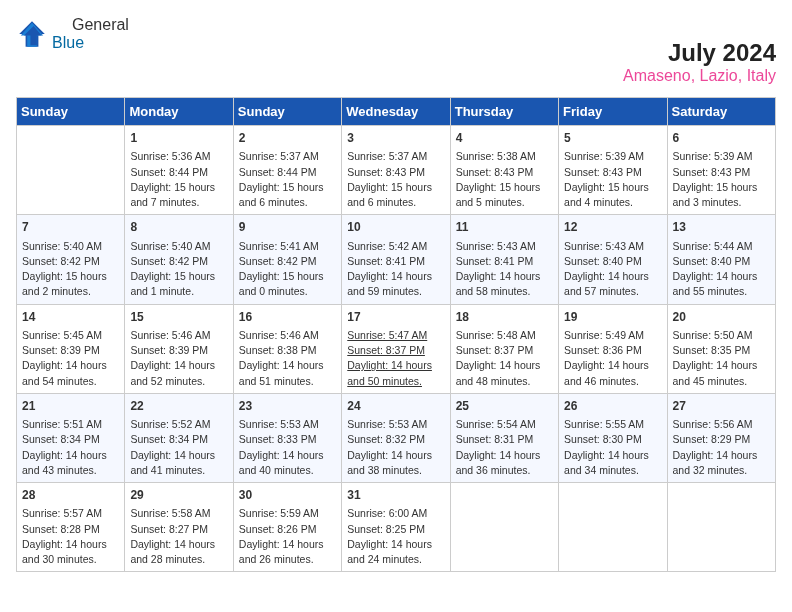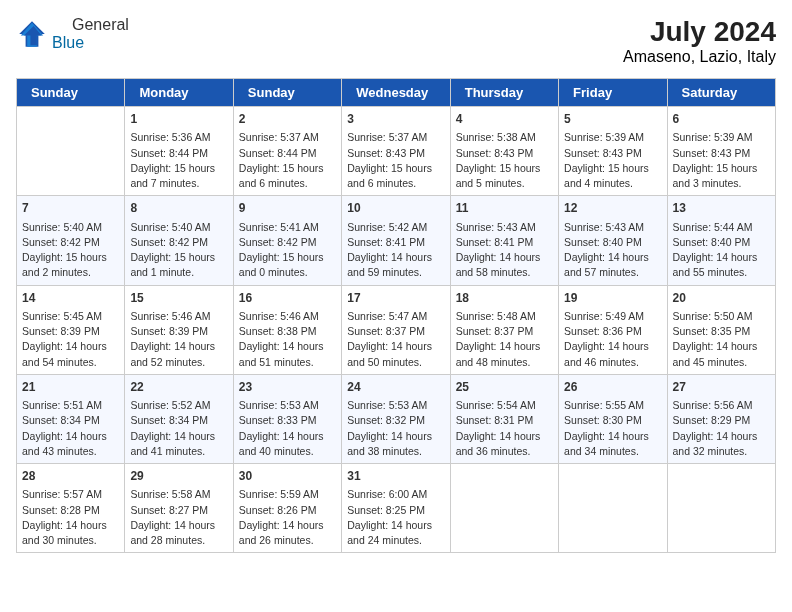--- a/index.html
+++ b/index.html
@@ -22,37 +22,38 @@
       gap: 4px;
     }
     .logo-general { color: #333; margin-left: 20px; }
     .logo-blue { color: #0369a1; }
     .logo-icon {
       width: 32px;
       height: 32px;
     }
     .title-block { text-align: right; }
     .month-title {
-      font-size: 28px;
+      font-size: 24px;
       font-weight: bold;
       color: #222;
+      margin-top: 23px;
     }
     .location {
       font-size: 16px;
-      color: #000000;
+      color: #ec4899;
     }
     table {
       width: 100%;
       border-collapse: collapse;
       font-size: 11px;
     }
     thead tr th {
       background-color: #1a56b0;
       color: #fff;
-      padding: 6px 14px;
+      padding: 6px 4px;
       text-align: left;
       font-size: 13px;
       font-weight: bold;
       border: 1px solid #ccc;
     }
     tbody tr td {
       border: 1px solid #ccc;
       vertical-align: top;
       padding: 4px 5px;
       width: 108px;
@@ -172,21 +173,21 @@
 Daylight: 14 hours
 and 54 minutes.</span></td>
         <td><span class="day-num">15</span><span style="white-space: pre-line;">Sunrise: 5:46 AM
 Sunset: 8:39 PM
 Daylight: 14 hours
 and 52 minutes.</span></td>
         <td><span class="day-num">16</span><span style="white-space: pre-line;">Sunrise: 5:46 AM
 Sunset: 8:38 PM
 Daylight: 14 hours
 and 51 minutes.</span></td>
-        <td><span class="day-num">17</span><span style="white-space: pre-line;">Sunrise: 5:47 AM
+        <td><span class="day-num">17</span><span style="white-space: pre-line; text-decoration: underline;">Sunrise: 5:47 AM
 Sunset: 8:37 PM
 Daylight: 14 hours
 and 50 minutes.</span></td>
         <td><span class="day-num">18</span><span style="white-space: pre-line;">Sunrise: 5:48 AM
 Sunset: 8:37 PM
 Daylight: 14 hours
 and 48 minutes.</span></td>
         <td><span class="day-num">19</span><span style="white-space: pre-line;">Sunrise: 5:49 AM
 Sunset: 8:36 PM
 Daylight: 14 hours

